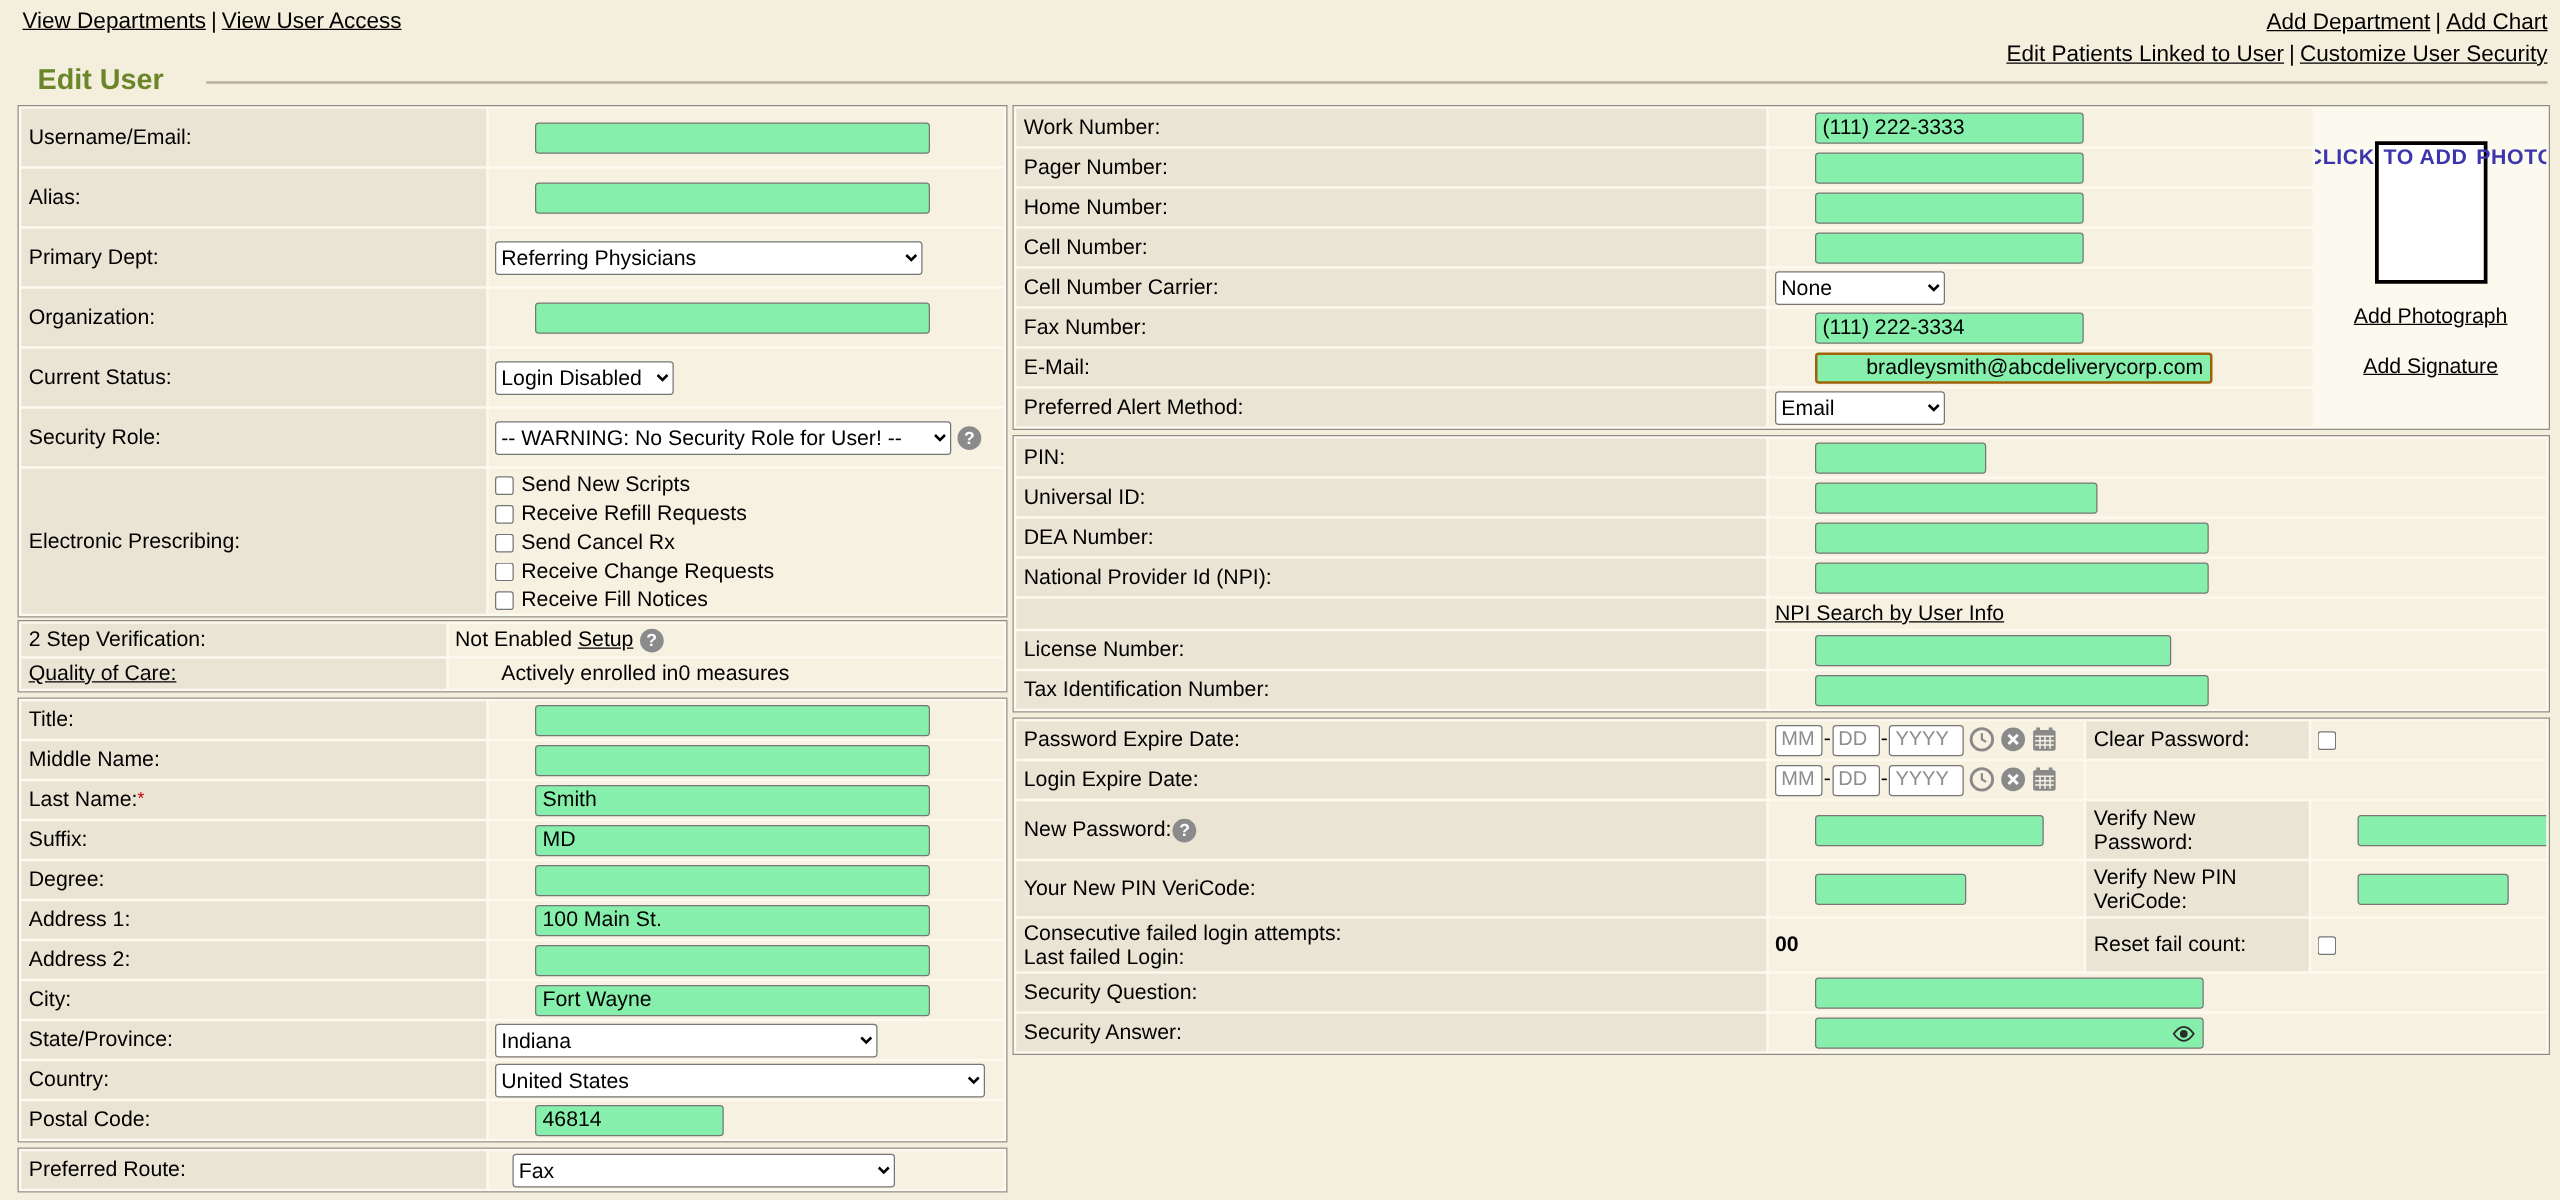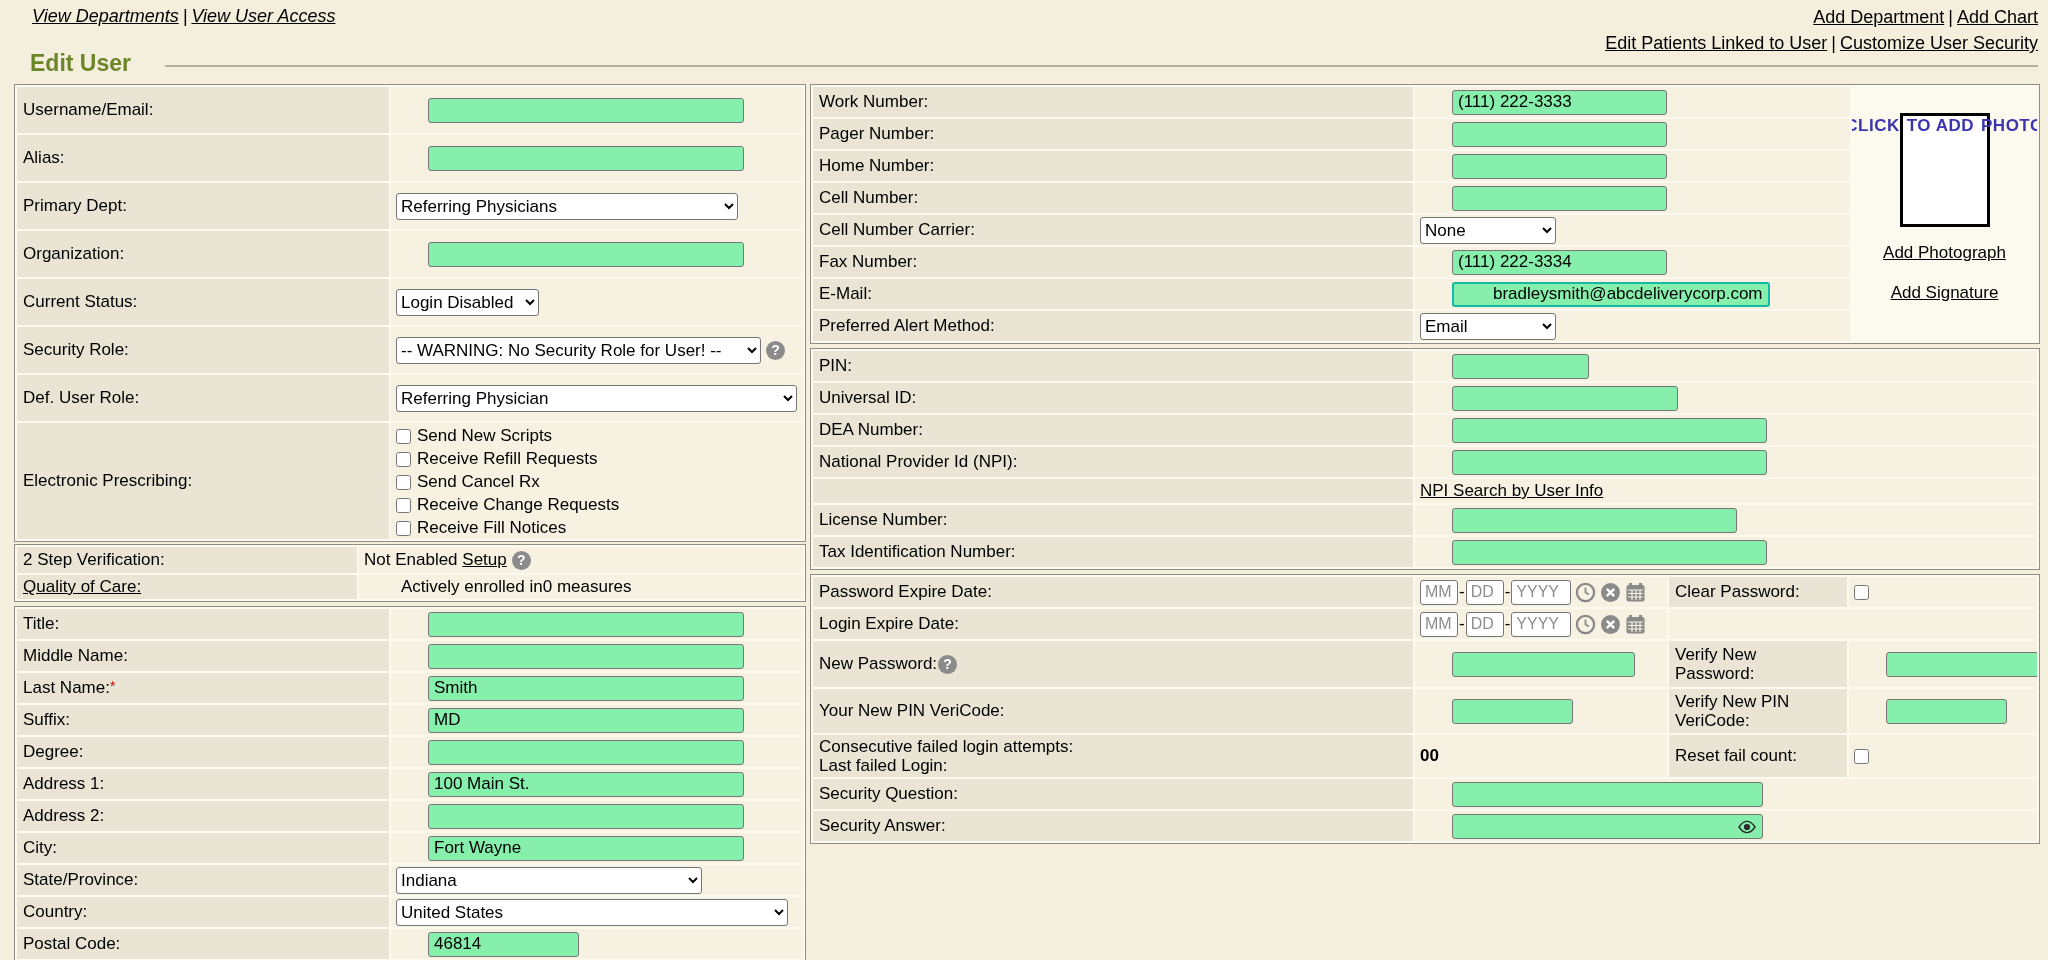--- a/index.html
+++ b/index.html
@@ -3,21 +3,21 @@
 <meta charset="utf-8">
 <style>
   * { box-sizing: border-box; }
   html,body { margin:0; padding:0; }
   body { font-family:"Liberation Sans","DejaVu Sans",sans-serif; background:#f4eedc; }
   #page { position:relative; width:2048px; height:960px; background:#f4eedc; overflow:hidden; }
 
   .link { color:#000; text-decoration:underline; cursor:pointer; }
   .sep { color:#000; padding:0 4px; }
 
-  .toplinks { position:absolute; left:32px; top:6px; font-size:18px;font-style:italic; }
+  .toplinks { position:absolute; left:18px; top:6px; font-size:18px; }
   .topright { position:absolute; right:10px; top:4px; font-size:18px; text-align:right; line-height:26px; }
 
   .legendrow { position:absolute; left:30px; top:50px; width:2008px; display:flex; align-items:center;gap:20px; }
   .legendrow .ptitle { color:#6b8629; font-weight:bold; font-size:23px; white-space:nowrap; }
   .legendrow .rule { flex:1; height:2px; background:#b7b0a0; margin-left:14px; margin-top:4px; }
 
   .leftcol  { position:absolute; left:14px;  top:84px; width:792px; }
   .rightcol { position:absolute; left:810px; top:84px; width:1230px; }
 
   table.grp { border-collapse:separate; border-spacing:2px; background:#fcf9ef;
@@ -29,21 +29,21 @@
 
   .lt { width:792px; margin-bottom:2px; }
   .lt td { height:46px; }
   .lt2 td, .lt3 td { height:30px; }
   .lt2 { margin-bottom:4px; }
   .rt { width:1230px; margin-bottom:4px; }
   .rt td { height:30px; }
 
   input.txt { height:25px; border:1px solid #767676; border-radius:3px; background:#86efac;
               font:17px "Liberation Sans","DejaVu Sans",sans-serif; padding:0 5px; vertical-align:middle;margin-left:32px; }
-  input.focused { border:2px solid #14b8a6;padding-left:39px; }
+  input.focused { border:2px solid #a16207;padding-left:39px; }
   select.sel { height:27px; border:1px solid #767676; border-radius:3px; background:#fff;
                font:17px "Liberation Sans","DejaVu Sans",sans-serif; vertical-align:middle; }
   input.cbx { width:15px; height:15px; vertical-align:middle; margin:0 6px 0 0; }
 
   .w136{width:136px}.w137{width:137px}.w121{width:121px}.w143{width:143px}.w151{width:151px}
   .w180{width:180px}.w183{width:183px}.w215{width:215px}.w226{width:226px}.w285{width:285px}
   .w306{width:306px}.w311{width:311px}.w312{width:312px}.w315{width:315px}.w316{width:316px}
   .w318{width:318px}.w342{width:342px}.w365{width:365px}.w392{width:392px}.w401{width:401px}
   .ml14{margin-left:14px}
 
@@ -126,24 +126,20 @@
       </tr>
       <tr>
         <td class="lbl">Current Status:</td>
         <td class="val"><select class="sel w143"><option>Login Disabled</option></select></td>
       </tr>
       <tr>
         <td class="lbl">Security Role:</td>
         <td class="val">
           <select class="sel w365"><option>-- WARNING: No Security Role for User! --</option></select><span class="qicon"></span>
         </td>
-      </tr>
-      <tr>
-        <td class="lbl">Def. User Role:</td>
-        <td class="val"><select class="sel w401"><option>Referring Physician</option></select></td>
       </tr>
       <tr class="h116">
         <td class="lbl">Electronic Prescribing:</td>
         <td class="val">
           <label class="cbline"><input class="cbx" type="checkbox" style=""><span>Send New Scripts</span></label>
           <label class="cbline"><input class="cbx" type="checkbox" style=""><span>Receive Refill Requests</span></label>
           <label class="cbline"><input class="cbx" type="checkbox" style=""><span>Send Cancel Rx</span></label>
           <label class="cbline"><input class="cbx" type="checkbox" style=""><span>Receive Change Requests</span></label>
           <label class="cbline"><input class="cbx" type="checkbox" style=""><span>Receive Fill Notices</span></label>
         </td>

